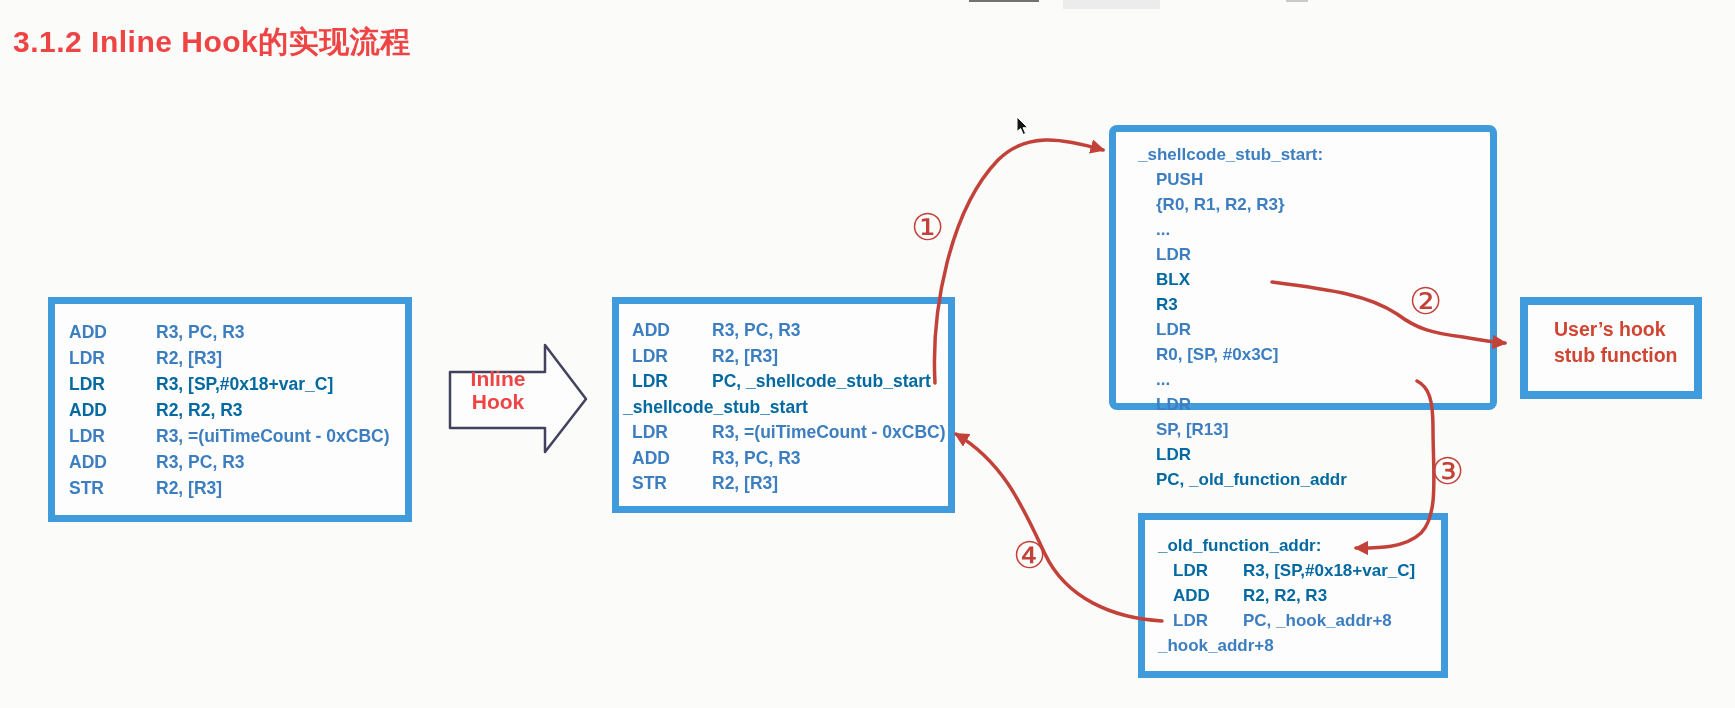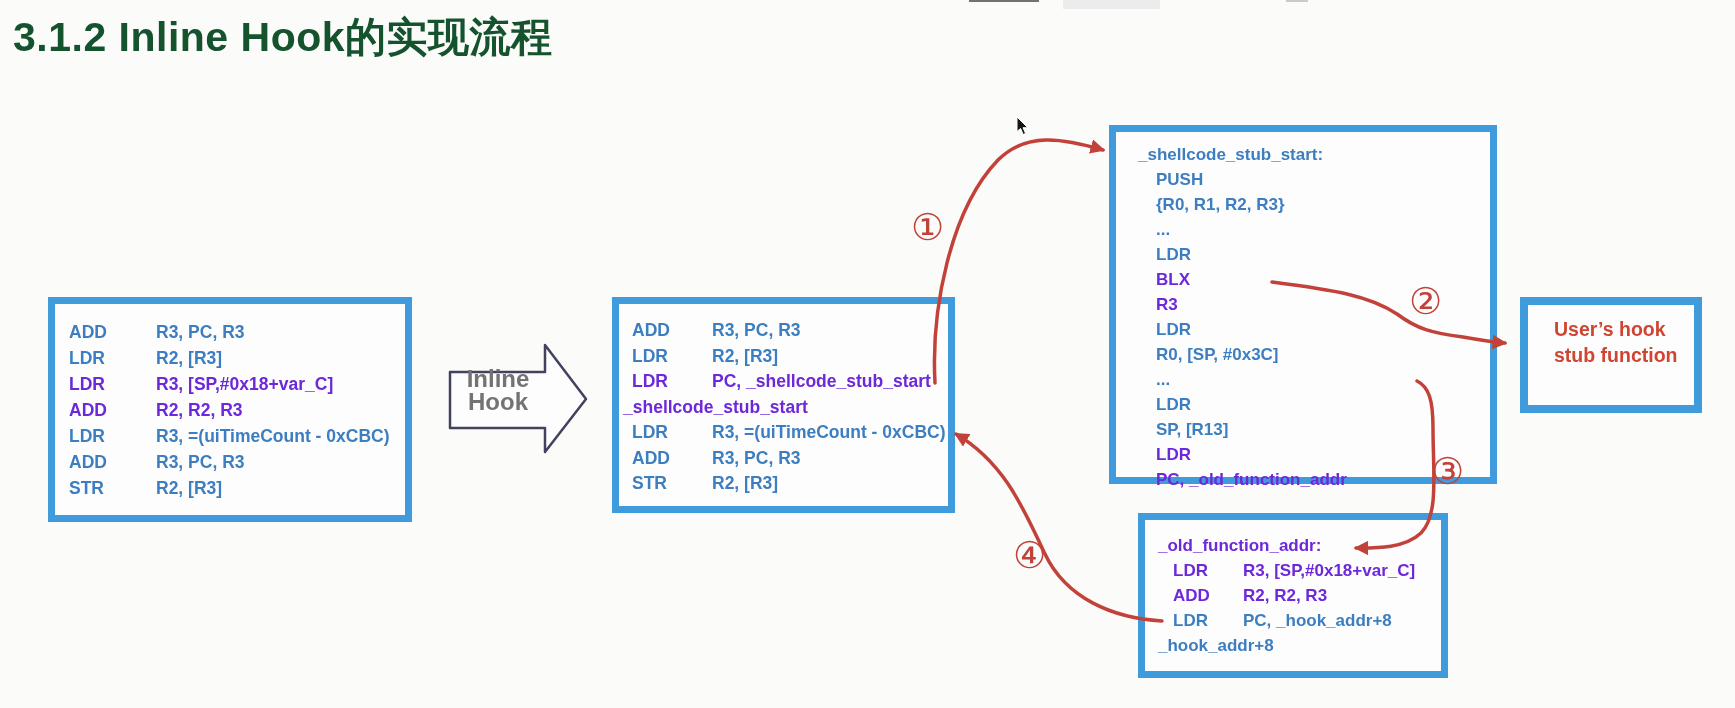--- a/index.html
+++ b/index.html
@@ -1,50 +1,50 @@
 <!DOCTYPE html>
 <html><head>
 <meta charset="utf-8">
 <style>
   html,body{margin:0;padding:0;background:#ffffff;}
   #canvas{position:relative;width:1735px;height:708px;background:#fbfbfa;overflow:hidden;
           font-family:"Liberation Sans",sans-serif;}
-  #page-title{position:absolute;left:13px;top:10px;font-size:41px;font-weight:800;
-              color:#14532d;letter-spacing:0.5px;white-space:nowrap;}
+  #page-title{position:absolute;left:13px;top:22px;font-size:30px;font-weight:800;
+              color:#ef4444;letter-spacing:0.5px;white-space:nowrap;}
   .top-bar{position:absolute;}
   
   .code-box{position:absolute;background:#fdfdfe;border:7px solid #3f9bdb;
             box-sizing:border-box;font-weight:bold;}
   .cl{display:flex;white-space:pre;}
   .blue{color:#3c7ec0}
-  .red{color:#6d28d9}
+  .red{color:#0369a1}
   .mn{flex:0 0 auto;}
   #box-original{left:48px;top:297px;width:364px;height:225px;padding:15px 6px 0 14px;}
   #box-original .cl{line-height:26px;font-size:17.5px;}
   #box-original .mn{width:87px;}
   #box-hooked{left:612px;top:297px;width:343px;height:216px;padding:14px 2px 0 4px;}
   #box-hooked .cl{line-height:25.5px;font-size:17.5px;}
   #box-hooked .ins{padding-left:9px;}
   #box-hooked .mn{width:80px;}
-  #box-stub{left:1109px;top:125px;width:388px;height:359px;padding:10px 4px 0 22px;}
+  #box-stub{left:1109px;top:125px;width:388px;height:285px;padding:10px 4px 0 22px;border-radius:8px;}
   #box-stub .cl{line-height:25px;font-size:17px;}
   #box-stub .ins{padding-left:18px;flex-direction:column;}
   #box-stub .mn{width:66px;}
-  #box-userhook{left:1520px;top:297px;width:182px;height:116px;border-width:8px;
+  #box-userhook{left:1520px;top:297px;width:182px;height:102px;border-width:8px;
                 padding:11px 4px 0 26px;}
   #box-userhook .uh{line-height:26px;font-size:19.5px;color:#d04532;}
   #box-oldfunc{left:1138px;top:513px;width:310px;height:165px;padding:13px 4px 0 13px;}
   #box-oldfunc .cl{line-height:25px;font-size:17px;}
   #box-oldfunc .ins{padding-left:15px;}
   #box-oldfunc .mn{width:70px;}
   
   #overlay{position:absolute;left:0;top:0;width:1735px;height:708px;pointer-events:none;z-index:5;}
   
   #inline-hook-label{position:absolute;left:450px;top:367px;width:96px;z-index:6;
-      text-align:center;font-size:24px;font-weight:bold;line-height:23px;color:#737373;}
+      text-align:center;font-size:21px;font-weight:bold;line-height:23px;color:#ef4444;}
   
   .step-badge{position:absolute;z-index:6;color:#c2423a;font-size:37px;line-height:38px;
       font-family:"DejaVu Sans",sans-serif;}
   #cursor{position:absolute;left:1016px;top:117px;z-index:10;}
 </style>
 </head>
 <body>
 
 <div id="canvas">
 

